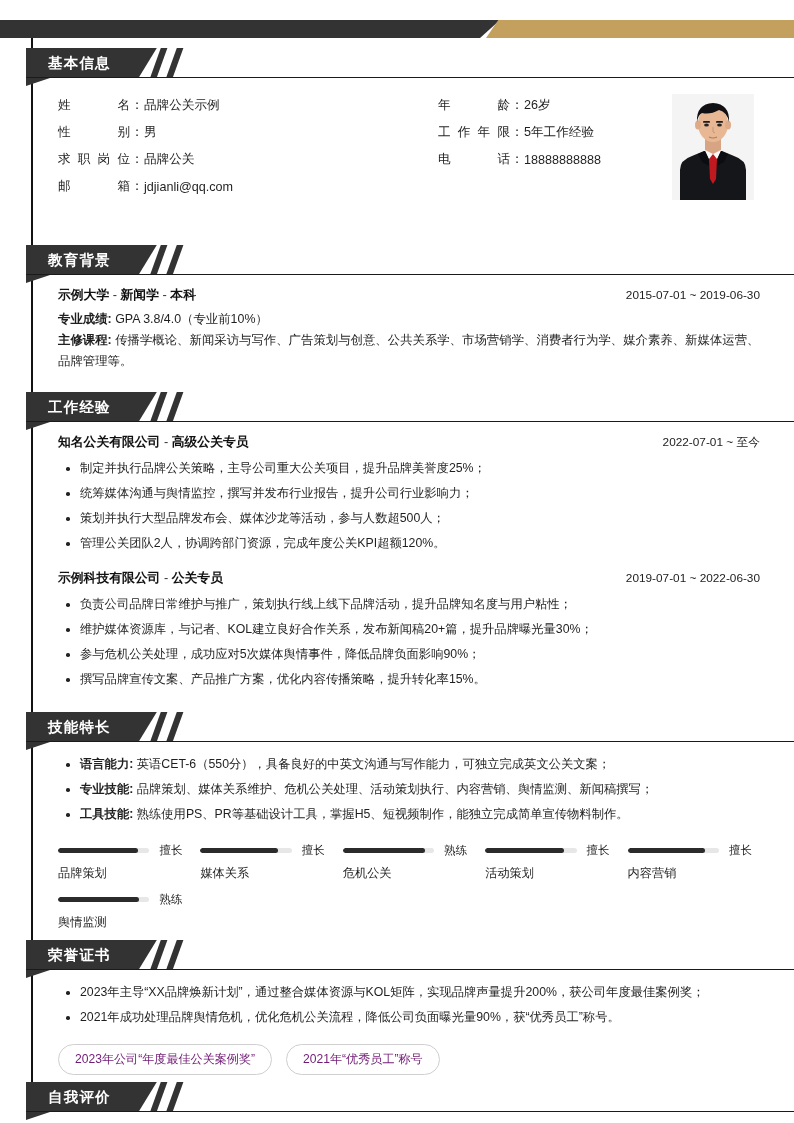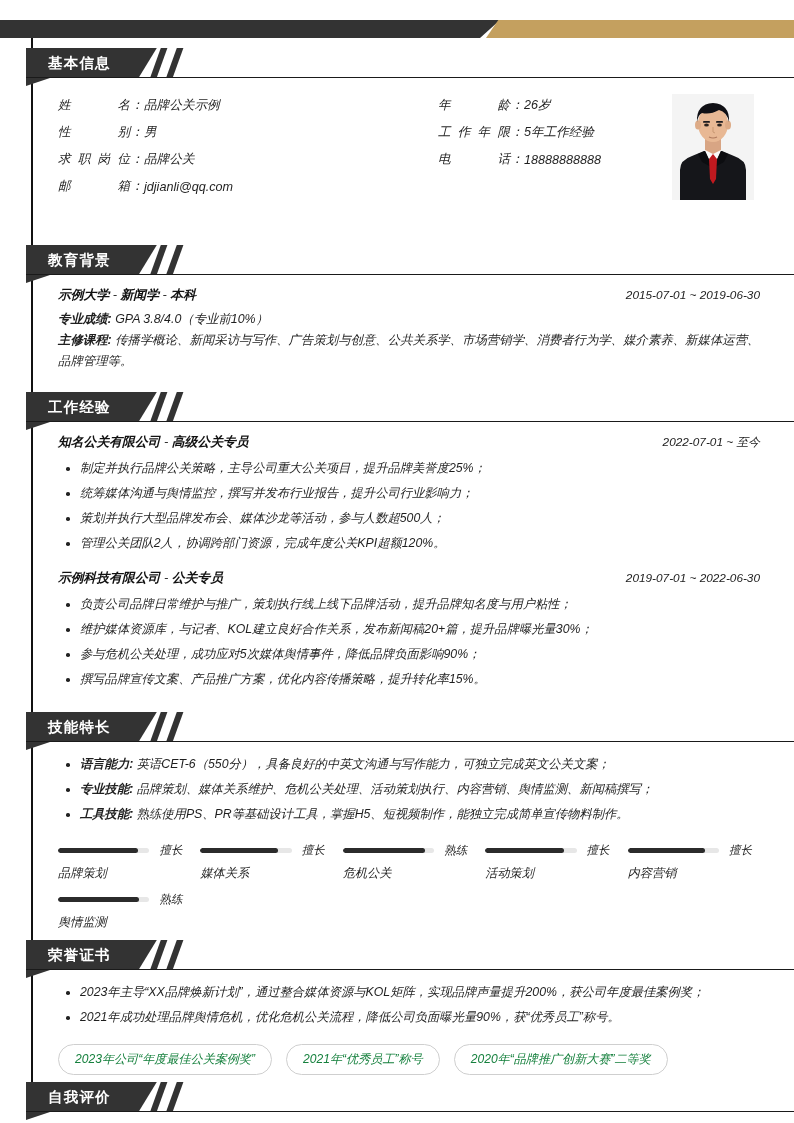--- a/index.html
+++ b/index.html
@@ -89,21 +89,20 @@
     left: 0; bottom: 0;
     width: 770px; height: 1.3px;
     background: #1a1a1a;
   }
 
   
   .sec-body {
     margin-left: 34px;
     width: 736px;
     padding: 10px 0 0 18px;
-    font-style: italic;
   }
 
   
   .info-grid {
     position: relative;
     display: grid;
     grid-template-columns: 380px 1fr;
     row-gap: 0px;
   }
   .info-row { display: flex; align-items: center; height: 27px; font-size: 12.6px; color: #1f1f1f; }
@@ -180,21 +179,21 @@
   .lvl { font-size: 11.5px; color: #1f1f1f; white-space: nowrap; }
   .skillcell .sname { font-size: 12.2px; color: #1f1f1f; margin-top: 7px; }
 
   
   .tags { display: flex; gap: 14px; margin-top: 14px; flex-wrap: wrap; }
   .tag {
     border: 1px solid #cfcfcf;
     border-radius: 16px;
     padding: 6px 16px;
     font-size: 12.1px;
-    color: #15803d;
+    color: #701a75;
     background: #fff;
     white-space: nowrap;
   }
 </style>
 </head>
 <body>
 
 <div class="page">
 
   <div class="top-banner">
@@ -466,21 +465,20 @@
       <div class="rule"></div>
     </div>
     <div class="sec-body" style="padding-top:10px;">
       <ul class="bullets">
         <li>2023年主导“XX品牌焕新计划”，通过整合媒体资源与KOL矩阵，实现品牌声量提升200%，获公司年度最佳案例奖；</li>
         <li>2021年成功处理品牌舆情危机，优化危机公关流程，降低公司负面曝光量90%，获“优秀员工”称号。</li>
       </ul>
       <div class="tags">
         <span class="tag">2023年公司“年度最佳公关案例奖”</span>
         <span class="tag">2021年“优秀员工”称号</span>
-        <span class="tag">2020年“品牌推广创新大赛”二等奖</span>
       </div>
     </div>
   </div>
 
   <div class="section" style="top:1082px;">
     <div class="sec-head">
       <div class="tab">
         <span class="tab-title">自我评价</span>
       </div>
       <div class="slash" style="left:124px;"></div>

